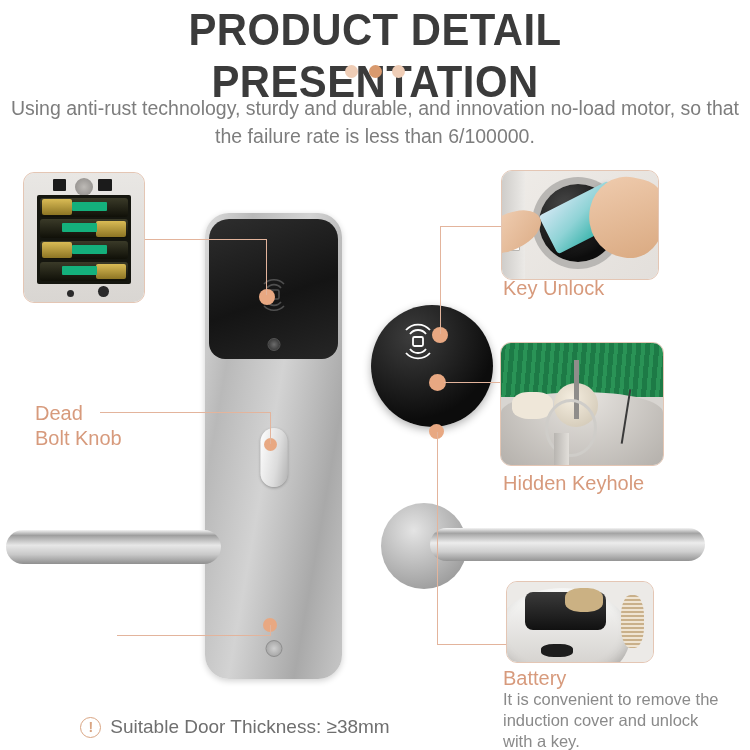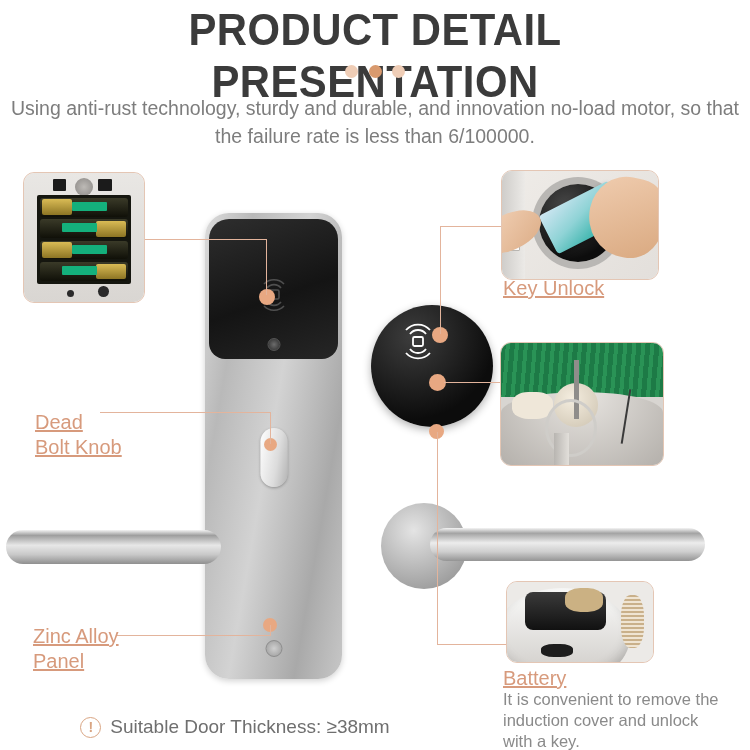--- a/index.html
+++ b/index.html
@@ -35,21 +35,20 @@
 
   
   .ln { position:absolute; background:#e3b49c; }
   .lnh { height:1px; }
   .lnv { width:1px; }
 
   
   .label {
     position:absolute; color:#d79a7c; font-size:20px; line-height:25px;
     white-space:pre-line;
-    text-decoration:underline;
   }
   .desc {
     position:absolute; color:#8a8a8a; font-size:16.5px; line-height:21px;
     white-space:pre-line;
   }
 
   
   .photobox {
     position:absolute; border:1px solid #e4c6b4; border-radius:11px;
     overflow:hidden; background:#f3f1ef;
@@ -311,25 +310,23 @@
         <div class="cell r">
           <div class="gold"></div>
             <div class="lbl"></div>
           </div>
       </div>
       <div class="batt-hole" style="left:36%;width:6%;padding-bottom:6%;"></div>
       <div class="batt-hole" style="left:62%;width:9%;padding-bottom:9%;"></div>
     </div>
   </div>
 
-  <div class="label" style="left:35px;top:401px;margin-top:9px;">Dead
+  <div class="label" style="left:35px;top:401px;">Dead
 Bolt Knob</div>
 
-  <div class="label" style="left:33px;top:624px;">Zinc Alloy
-Panel</div>
 
   <div class="photobox" style="left:501px;top:170px;width:158px;height:110px;">
     <div class="ku-bg">
       <div class="ku-strip"></div>
       <div class="ku-slot"></div>
       <div class="ku-disc"></div>
       <div class="ku-card"></div>
       <div class="ku-hand"></div>
       <div class="ku-thumb"></div>
     </div>
@@ -341,20 +338,21 @@
       <div class="hk-pcb"></div>
       <div class="hk-body"></div>
       <div class="hk-pad"></div>
       <div class="hk-cyl"></div>
       <div class="hk-slot"></div>
       <div class="hk-ring"></div>
       <div class="hk-key"></div>
       <div class="hk-wire"></div>
     </div>
   </div>
+  <div class="label" style="left:503px;top:471px;">Hidden Keyhole</div>
 
   <div class="photobox" style="left:506px;top:581px;width:148px;height:82px;">
     <div class="bk-bg">
       <div class="bk-ring"></div>
       <div class="bk-inner"></div>
       <div class="bk-brass"></div>
       <div class="bk-nub"></div>
       <div class="bk-coil"></div>
     </div>
   </div>

